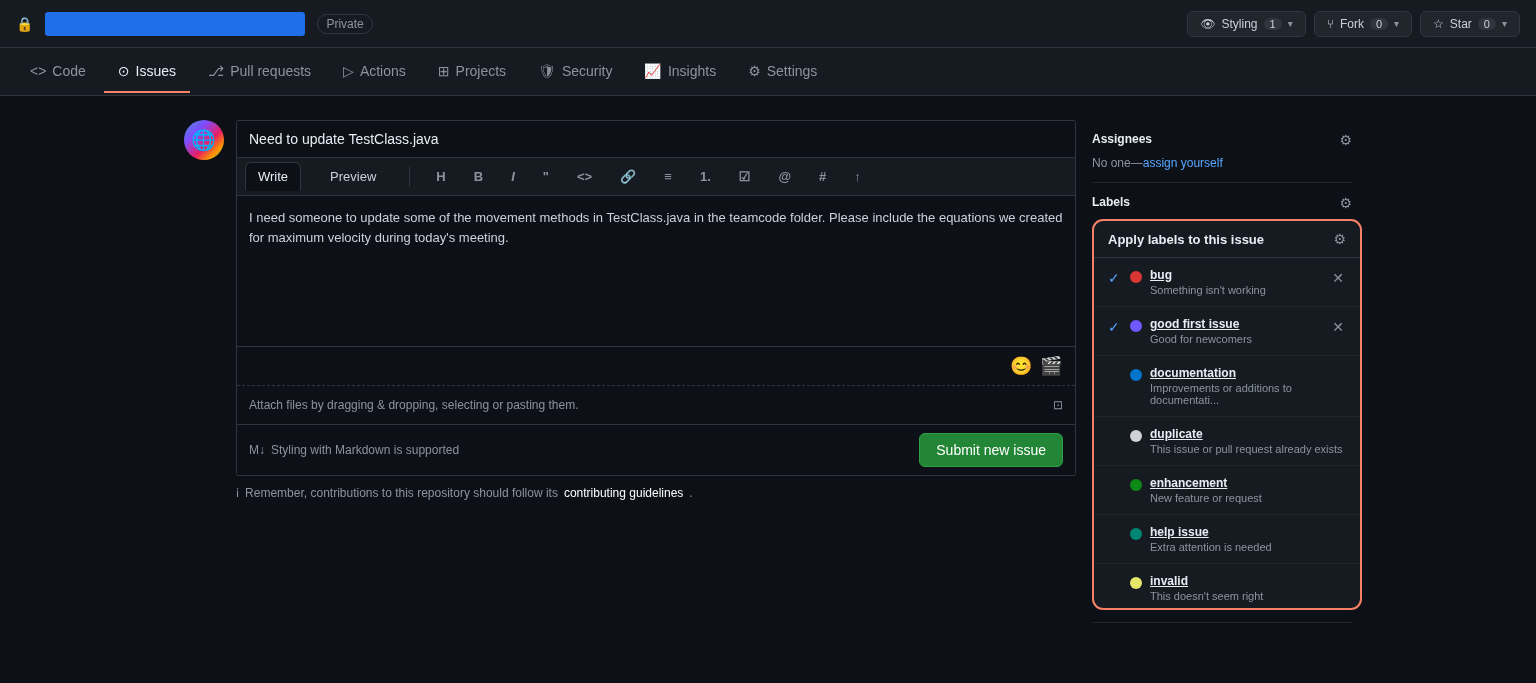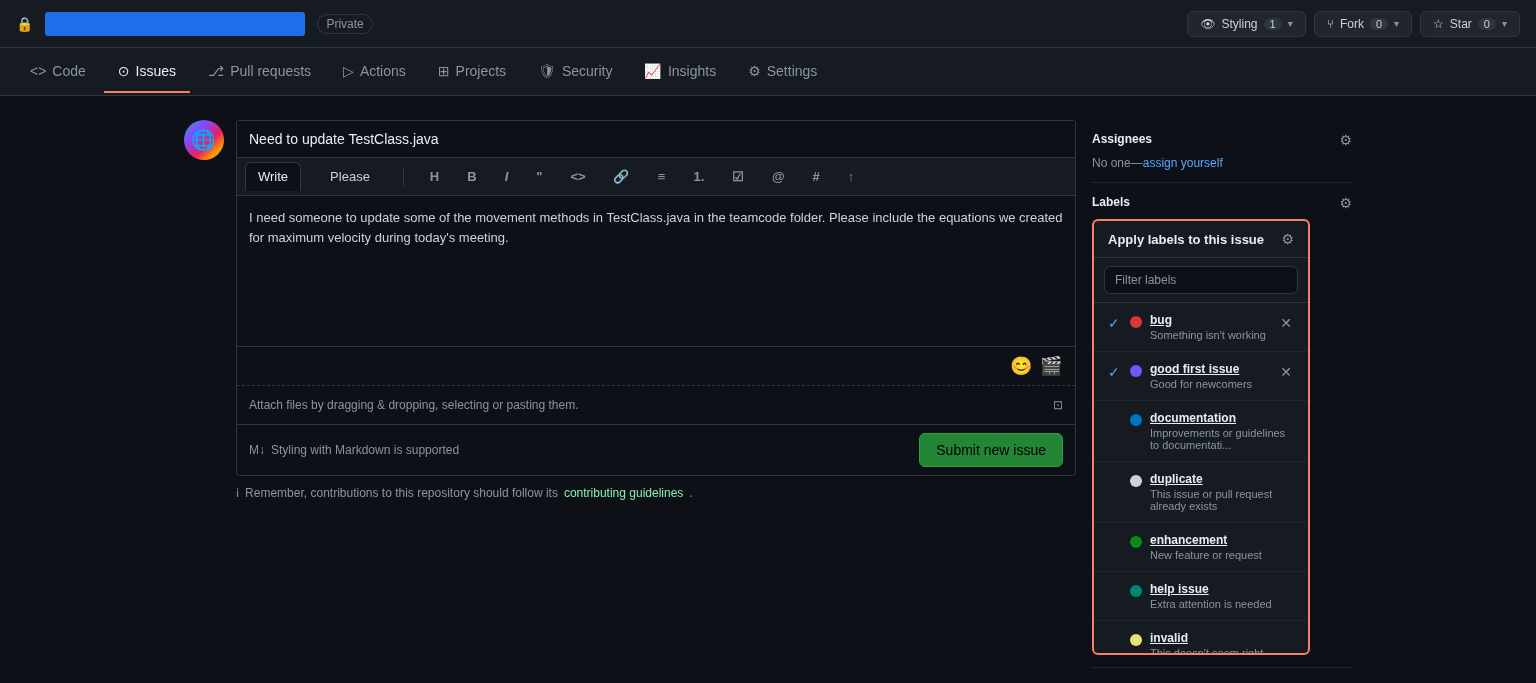--- a/index.html
+++ b/index.html
@@ -209,37 +209,37 @@
     .markdown-hint {
       display: flex;
       align-items: center;
       gap: 6px;
       color: #8b949e;
       font-size: 12px;
     }
     .submit-btn {
       background: #238636;
       border: 1px solid #2ea043;
-      color: #000000;
+      color: #ffffff;
       border-radius: 6px;
       padding: 8px 16px;
       font-size: 14px;
       cursor: pointer;
       font-weight: 500;
     }
 
     .contribute-note {
       margin-top: 8px;
       color: #8b949e;
       font-size: 12px;
       display: flex;
       align-items: center;
       gap: 6px;
     }
-    .contribute-note a { color: #86efac; text-decoration: none; }
+    .contribute-note a { color: #ffffff; text-decoration: none; }
 
     
     .sidebar {
       width: 260px;
       flex-shrink: 0;
     }
     .sidebar-section {
       border-bottom: 1px solid #21262d;
       padding: 12px 0;
     }
@@ -255,23 +255,23 @@
       font-weight: 600;
     }
     .gear-icon { color: #8b949e; cursor: pointer; font-size: 14px; }
     .sidebar-value { color: #8b949e; font-size: 12px; }
     .sidebar-value a { color: #58a6ff; text-decoration: none; }
 
     
     .labels-dropdown {
       position: relative;
       border: 2px solid #f78166;
-      border-radius: 6px;
+      border-radius: 11px;
       background: #161b22;
-      width: 218px;
+      width: 270px;
       z-index: 100;
       margin-top: 4px;
     }
     .labels-dropdown-header {
       display: flex;
       align-items: center;
       justify-content: space-between;
       padding: 10px 14px;
       border-bottom: 1px solid #30363d;
     }
@@ -415,21 +415,21 @@
 <div class="main-content">
   <div class="issue-form-area">
     <div class="avatar">🌐</div>
 
     <div style="flex:1;">
       <div class="issue-form">
         <input type="text" class="issue-title-input" value="Need to update TestClass.java" style="">
 
         <div class="editor-toolbar">
           <button class="tab-btn active">Write</button>
-          <button class="tab-btn">Please</button>
+          <button class="tab-btn">Preview</button>
           <div class="toolbar-divider"></div>
           <button class="toolbar-icon-btn">H</button>
           <button class="toolbar-icon-btn"><b>B</b></button>
           <button class="toolbar-icon-btn"><i>I</i></button>
           <button class="toolbar-icon-btn">"</button>
           <button class="toolbar-icon-btn">&lt;&gt;</button>
           <button class="toolbar-icon-btn">🔗</button>
           <button class="toolbar-icon-btn">≡</button>
           <button class="toolbar-icon-btn">1.</button>
           <button class="toolbar-icon-btn">☑</button>
@@ -484,23 +484,20 @@
       <div class="sidebar-section-header">
         <span class="sidebar-section-title">Labels</span>
         <span class="gear-icon">⚙</span>
       </div>
 
       <div class="labels-dropdown">
         <div class="labels-dropdown-header">
           <span class="labels-dropdown-title">Apply labels to this issue</span>
           <span style="color:#8b949e; cursor:pointer;">⚙</span>
         </div>
-        <div class="filter-input-wrap">
-          <input type="text" class="filter-input" placeholder="Filter labels" style="">
-        </div>
         <div class="label-list" id="label-list">
         <div class="label-item selected">
               <span class="label-check">✓</span>
               <span class="label-dot" style="background-color: rgb(218, 54, 51);"></span>
               <div class="label-info">
                 <div class="label-name">bug</div>
                 <div class="label-desc">Something isn't working</div>
               </div>
               <span class="label-remove">✕</span>
             </div>
@@ -511,21 +508,21 @@
                 <div class="label-name">good first issue</div>
                 <div class="label-desc">Good for newcomers</div>
               </div>
               <span class="label-remove">✕</span>
             </div>
             <div class="label-item">
               <span class="label-check"></span>
               <span class="label-dot" style="background-color: rgb(0, 117, 202);"></span>
               <div class="label-info">
                 <div class="label-name">documentation</div>
-                <div class="label-desc">Improvements or guidelines to documentati...</div>
+                <div class="label-desc">Improvements or additions to documentati...</div>
               </div>
             </div>
             <div class="label-item">
               <span class="label-check"></span>
               <span class="label-dot" style="background-color: rgb(207, 211, 215);"></span>
               <div class="label-info">
                 <div class="label-name">duplicate</div>
                 <div class="label-desc">This issue or pull request already exists</div>
               </div>
             </div>

